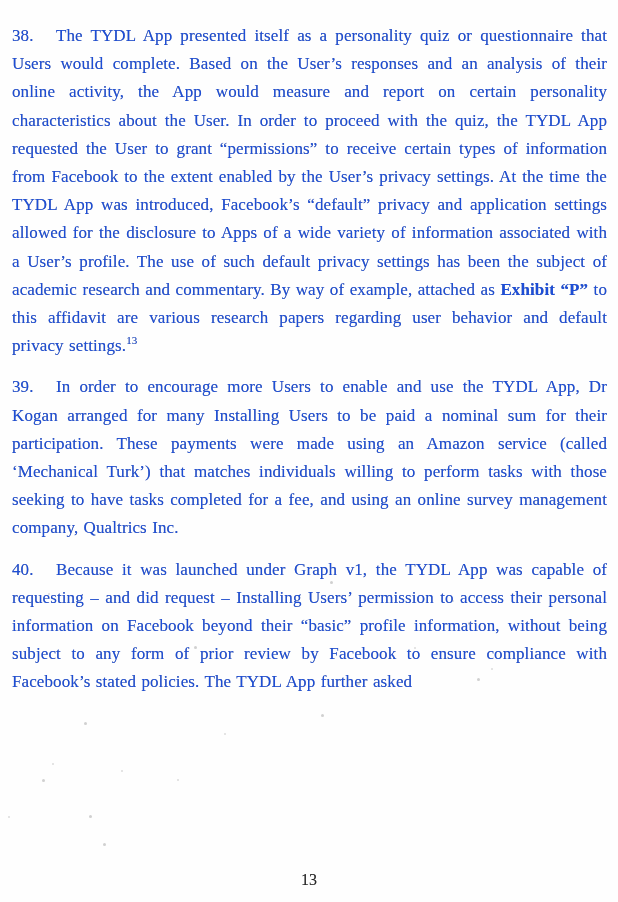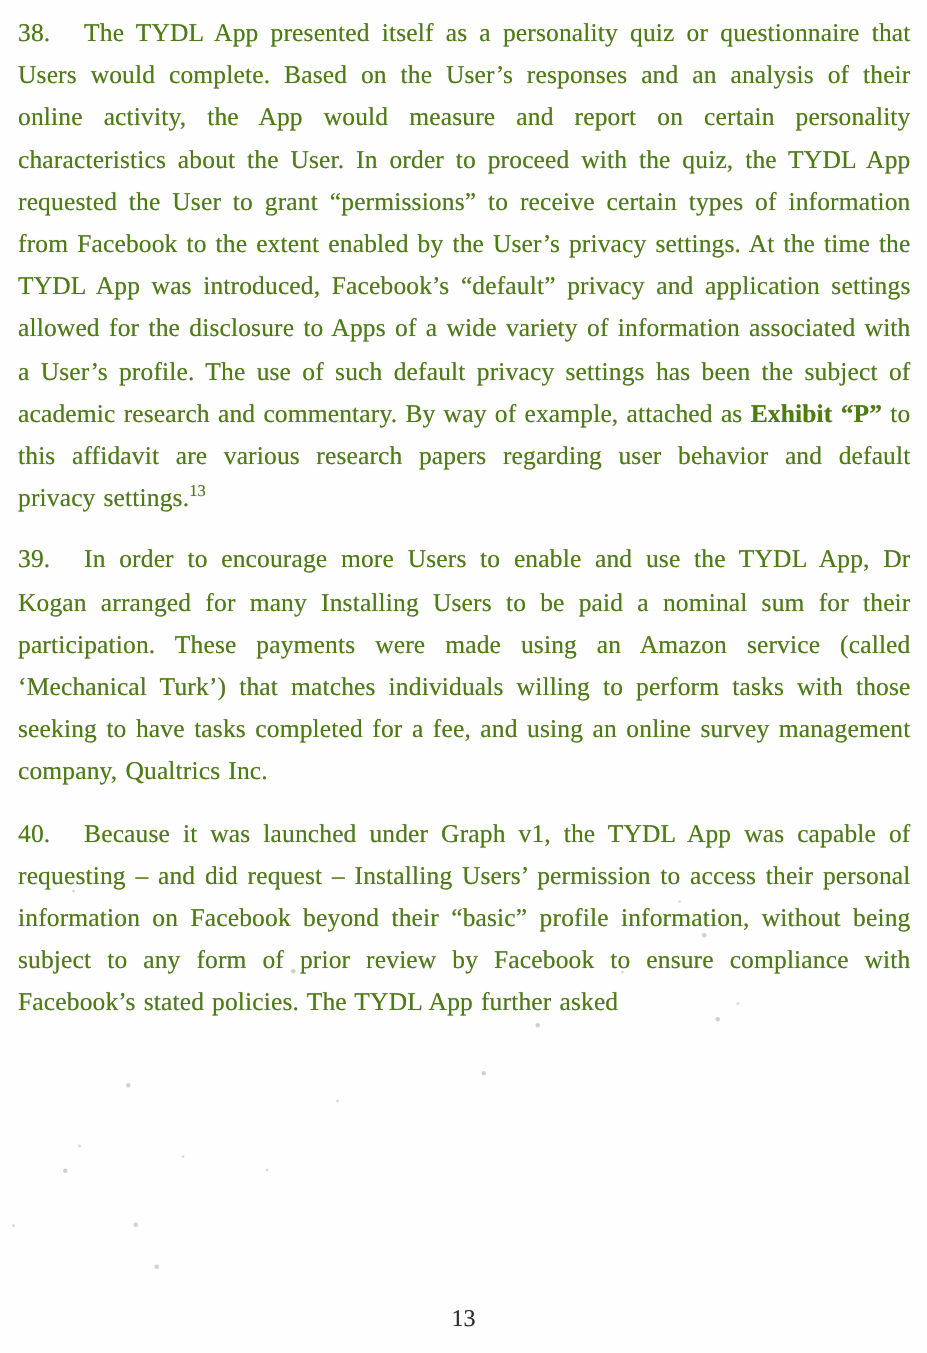--- a/index.html
+++ b/index.html
@@ -16,22 +16,22 @@
   }
   .page {
     position: absolute;
     inset: 0;
     background: #fefefe;
   }
   .text-block {
     position: absolute;
     left: 12px;
     right: 11px;
-    top: 8px;
-    color: #4d7c0f;
+    top: 22px;
+    color: #1d4ed8;
   }
   p.para {
     margin: 0 0 13px 0;
     font-size: 17px;
     line-height: 28.2px;
     text-align: justify;
     letter-spacing: 0.1px;
     word-spacing: 1px;
     text-shadow: 0 0 0.5px rgba(40,40,40,0.45);
   }

